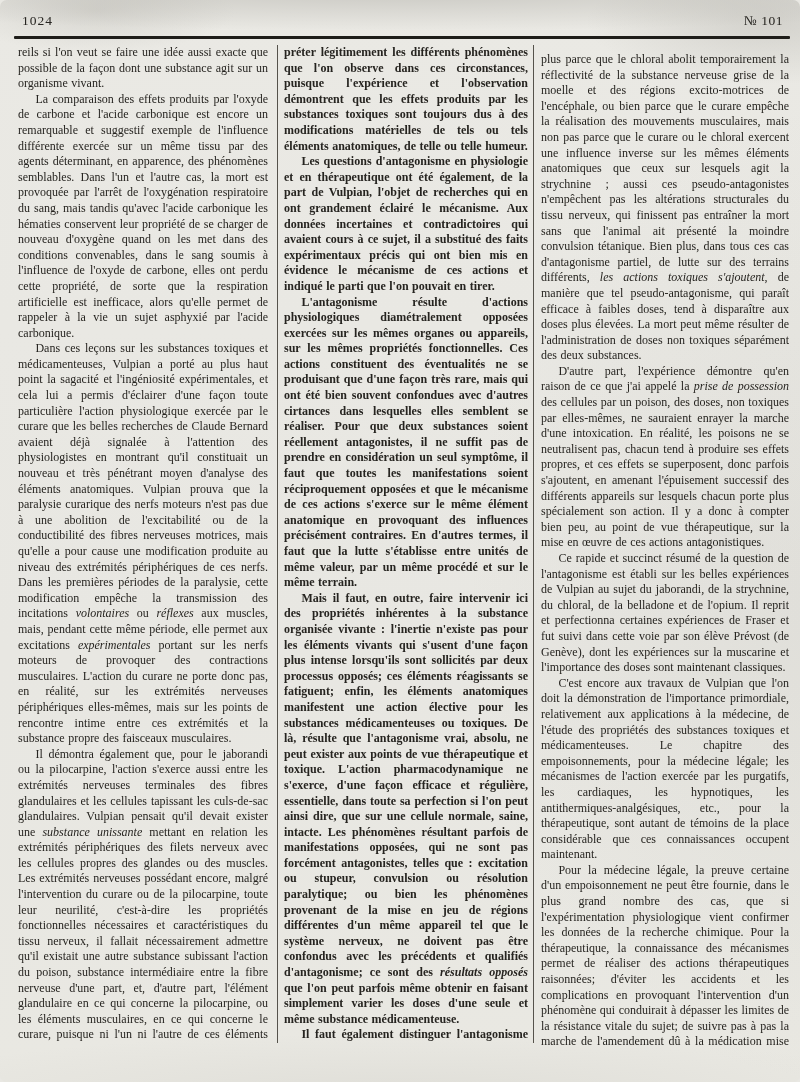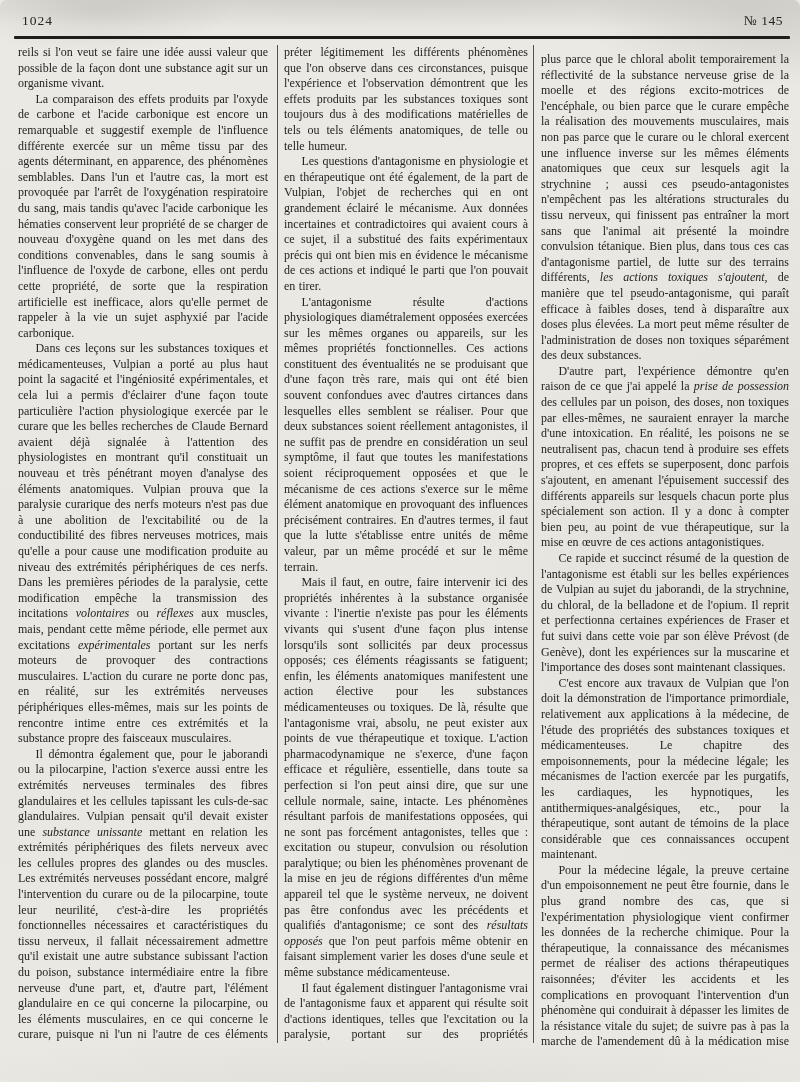--- a/index.html
+++ b/index.html
@@ -52,44 +52,44 @@
   }
   .col {
     text-align: justify;
     font-size: 12px;
     line-height: 15.6px;
     overflow: hidden;
     height: 998px;
     word-spacing: 0.04em;
   }
   .col-1 { width: 250px; }
-  .col-2 { width: 244px; }
+  .col-2 { width: 244px; font-weight: bold; }
   .col-3 { width: 248px; margin-top: 7px; }
   .divider { width: 1px; background: #55524b; }
   .divider-1 { margin-left: 9px; margin-right: 6px; }
   .divider-2 { margin-left: 5px; margin-right: 7px; }
   .col p { margin: 0; text-indent: 1.45em; }
   .col p.noindent { text-indent: 0; }
   .it { font-style: italic; }
 </style>
 </head>
 <body>
 
 <div class="page">
 
   <div class="header-pagenum">1024</div>
 
 
-  <div class="header-issue">№ 145</div>
+  <div class="header-issue">№ 101</div>
 
   <div class="header-rule"></div>
 
   <div class="text-area">
     <div class="col col-1">
-        <p class="noindent"><span>reils si l'on veut se faire une idée aussi valeur que possible de la façon dont une substance agit sur un organisme vivant.</span></p>
+        <p class="noindent"><span>reils si l'on veut se faire une idée aussi exacte que possible de la façon dont une substance agit sur un organisme vivant.</span></p>
         <p><span>La comparaison des effets produits par l'oxyde de carbone et l'acide carbonique est encore un remarquable et suggestif exemple de l'influence différente exercée sur un même tissu par des agents déterminant, en apparence, des phénomènes semblables. Dans l'un et l'autre cas, la mort est provoquée par l'arrêt de l'oxygénation respiratoire du sang, mais tandis qu'avec l'acide carbonique les hématies conservent leur propriété de se charger de nouveau d'oxygène quand on les met dans des conditions convenables, dans le sang soumis à l'influence de l'oxyde de carbone, elles ont perdu cette propriété, de sorte que la respiration artificielle est inefficace, alors qu'elle permet de rappeler à la vie un sujet asphyxié par l'acide carbonique.</span></p>
         <p><span>Dans ces leçons sur les substances toxiques et médicamenteuses, Vulpian a porté au plus haut point la sagacité et l'ingéniosité expérimentales, et cela lui a permis d'éclairer d'une façon toute particulière l'action physiologique exercée par le curare que les belles recherches de Claude Bernard avaient déjà signalée à l'attention des physiologistes en montrant qu'il constituait un nouveau et très pénétrant moyen d'analyse des éléments anatomiques. Vulpian prouva que la paralysie curarique des nerfs moteurs n'est pas due à une abolition de l'excitabilité ou de la conductibilité des fibres nerveuses motrices, mais qu'elle a pour cause une modification produite au niveau des extrémités périphériques de ces nerfs. Dans les premières périodes de la paralysie, cette modification empêche la transmission des incitations </span><span class="it">volontaires</span><span> ou </span><span class="it">réflexes</span><span> aux muscles, mais, pendant cette même période, elle permet aux excitations </span><span class="it">expérimentales</span><span> portant sur les nerfs moteurs de provoquer des contractions musculaires. L'action du curare ne porte donc pas, en réalité, sur les extrémités nerveuses périphériques elles-mêmes, mais sur les points de rencontre intime entre ces extrémités et la substance propre des faisceaux musculaires.</span></p>
         <p><span>Il démontra également que, pour le jaborandi ou la pilocarpine, l'action s'exerce aussi entre les extrémités nerveuses terminales des fibres glandulaires et les cellules tapissant les culs-de-sac glandulaires. Vulpian pensait qu'il devait exister une </span><span class="it">substance unissante</span><span> mettant en relation les extrémités périphériques des filets nerveux avec les cellules propres des glandes ou des muscles. Les extrémités nerveuses possédant encore, malgré l'intervention du curare ou de la pilocarpine, toute leur neurilité, c'est-à-dire les propriétés fonctionnelles nécessaires et caractéristiques du tissu nerveux, il fallait nécessairement admettre qu'il existait une autre substance subissant l'action du poison, substance intermédiaire entre la fibre nerveuse d'une part, et, d'autre part, l'élément glandulaire en ce qui concerne la pilocarpine, ou les éléments musculaires, en ce qui concerne le curare, puisque ni l'un ni l'autre de ces éléments anatomiques ne sont directement intéressés.</span></p>
       </div>
     <div class="divider divider-1"></div>
     <div class="col col-2">
         <p class="noindent"><span>préter légitimement les différents phénomènes que l'on observe dans ces circonstances, puisque l'expérience et l'observation démontrent que les effets produits par les substances toxiques sont toujours dus à des modifications matérielles de tels ou tels éléments anatomiques, de telle ou telle humeur.</span></p>
         <p><span>Les questions d'antagonisme en physiologie et en thérapeutique ont été également, de la part de Vulpian, l'objet de recherches qui en ont grandement éclairé le mécanisme. Aux données incertaines et contradictoires qui avaient cours à ce sujet, il a substitué des faits expérimentaux précis qui ont bien mis en évidence le mécanisme de ces actions et indiqué le parti que l'on pouvait en tirer.</span></p>
         <p><span>L'antagonisme résulte d'actions physiologiques diamétralement opposées exercées sur les mêmes organes ou appareils, sur les mêmes propriétés fonctionnelles. Ces actions constituent des éventualités ne se produisant que d'une façon très rare, mais qui ont été bien souvent confondues avec d'autres cirtances dans lesquelles elles semblent se réaliser. Pour que deux substances soient réellement antagonistes, il ne suffit pas de prendre en considération un seul symptôme, il faut que toutes les manifestations soient réciproquement opposées et que le mécanisme de ces actions s'exerce sur le même élément anatomique en provoquant des influences précisément contraires. En d'autres termes, il faut que la lutte s'établisse entre unités de même valeur, par un même procédé et sur le même terrain.</span></p>
         <p><span>Mais il faut, en outre, faire intervenir ici des propriétés inhérentes à la substance organisée vivante : l'inertie n'existe pas pour les éléments vivants qui s'usent d'une façon plus intense lorsqu'ils sont sollicités par deux processus opposés; ces éléments réagissants se fatiguent; enfin, les éléments anatomiques manifestent une action élective pour les substances médicamenteuses ou toxiques. De là, résulte que l'antagonisme vrai, absolu, ne peut exister aux points de vue thérapeutique et toxique. L'action pharmacodynamique ne s'exerce, d'une façon efficace et régulière, essentielle, dans toute sa perfection si l'on peut ainsi dire, que sur une cellule normale, saine, intacte. Les phénomènes résultant parfois de manifestations opposées, qui ne sont pas forcément antagonistes, telles que : excitation ou stupeur, convulsion ou résolution paralytique; ou bien les phénomènes provenant de la mise en jeu de régions différentes d'un même appareil tel que le système nerveux, ne doivent pas être confondus avec les précédents et qualifiés d'antagonisme; ce sont des </span><span class="it">résultats opposés</span><span> que l'on peut parfois même obtenir en faisant simplement varier les doses d'une seule et même substance médicamenteuse.</span></p>

